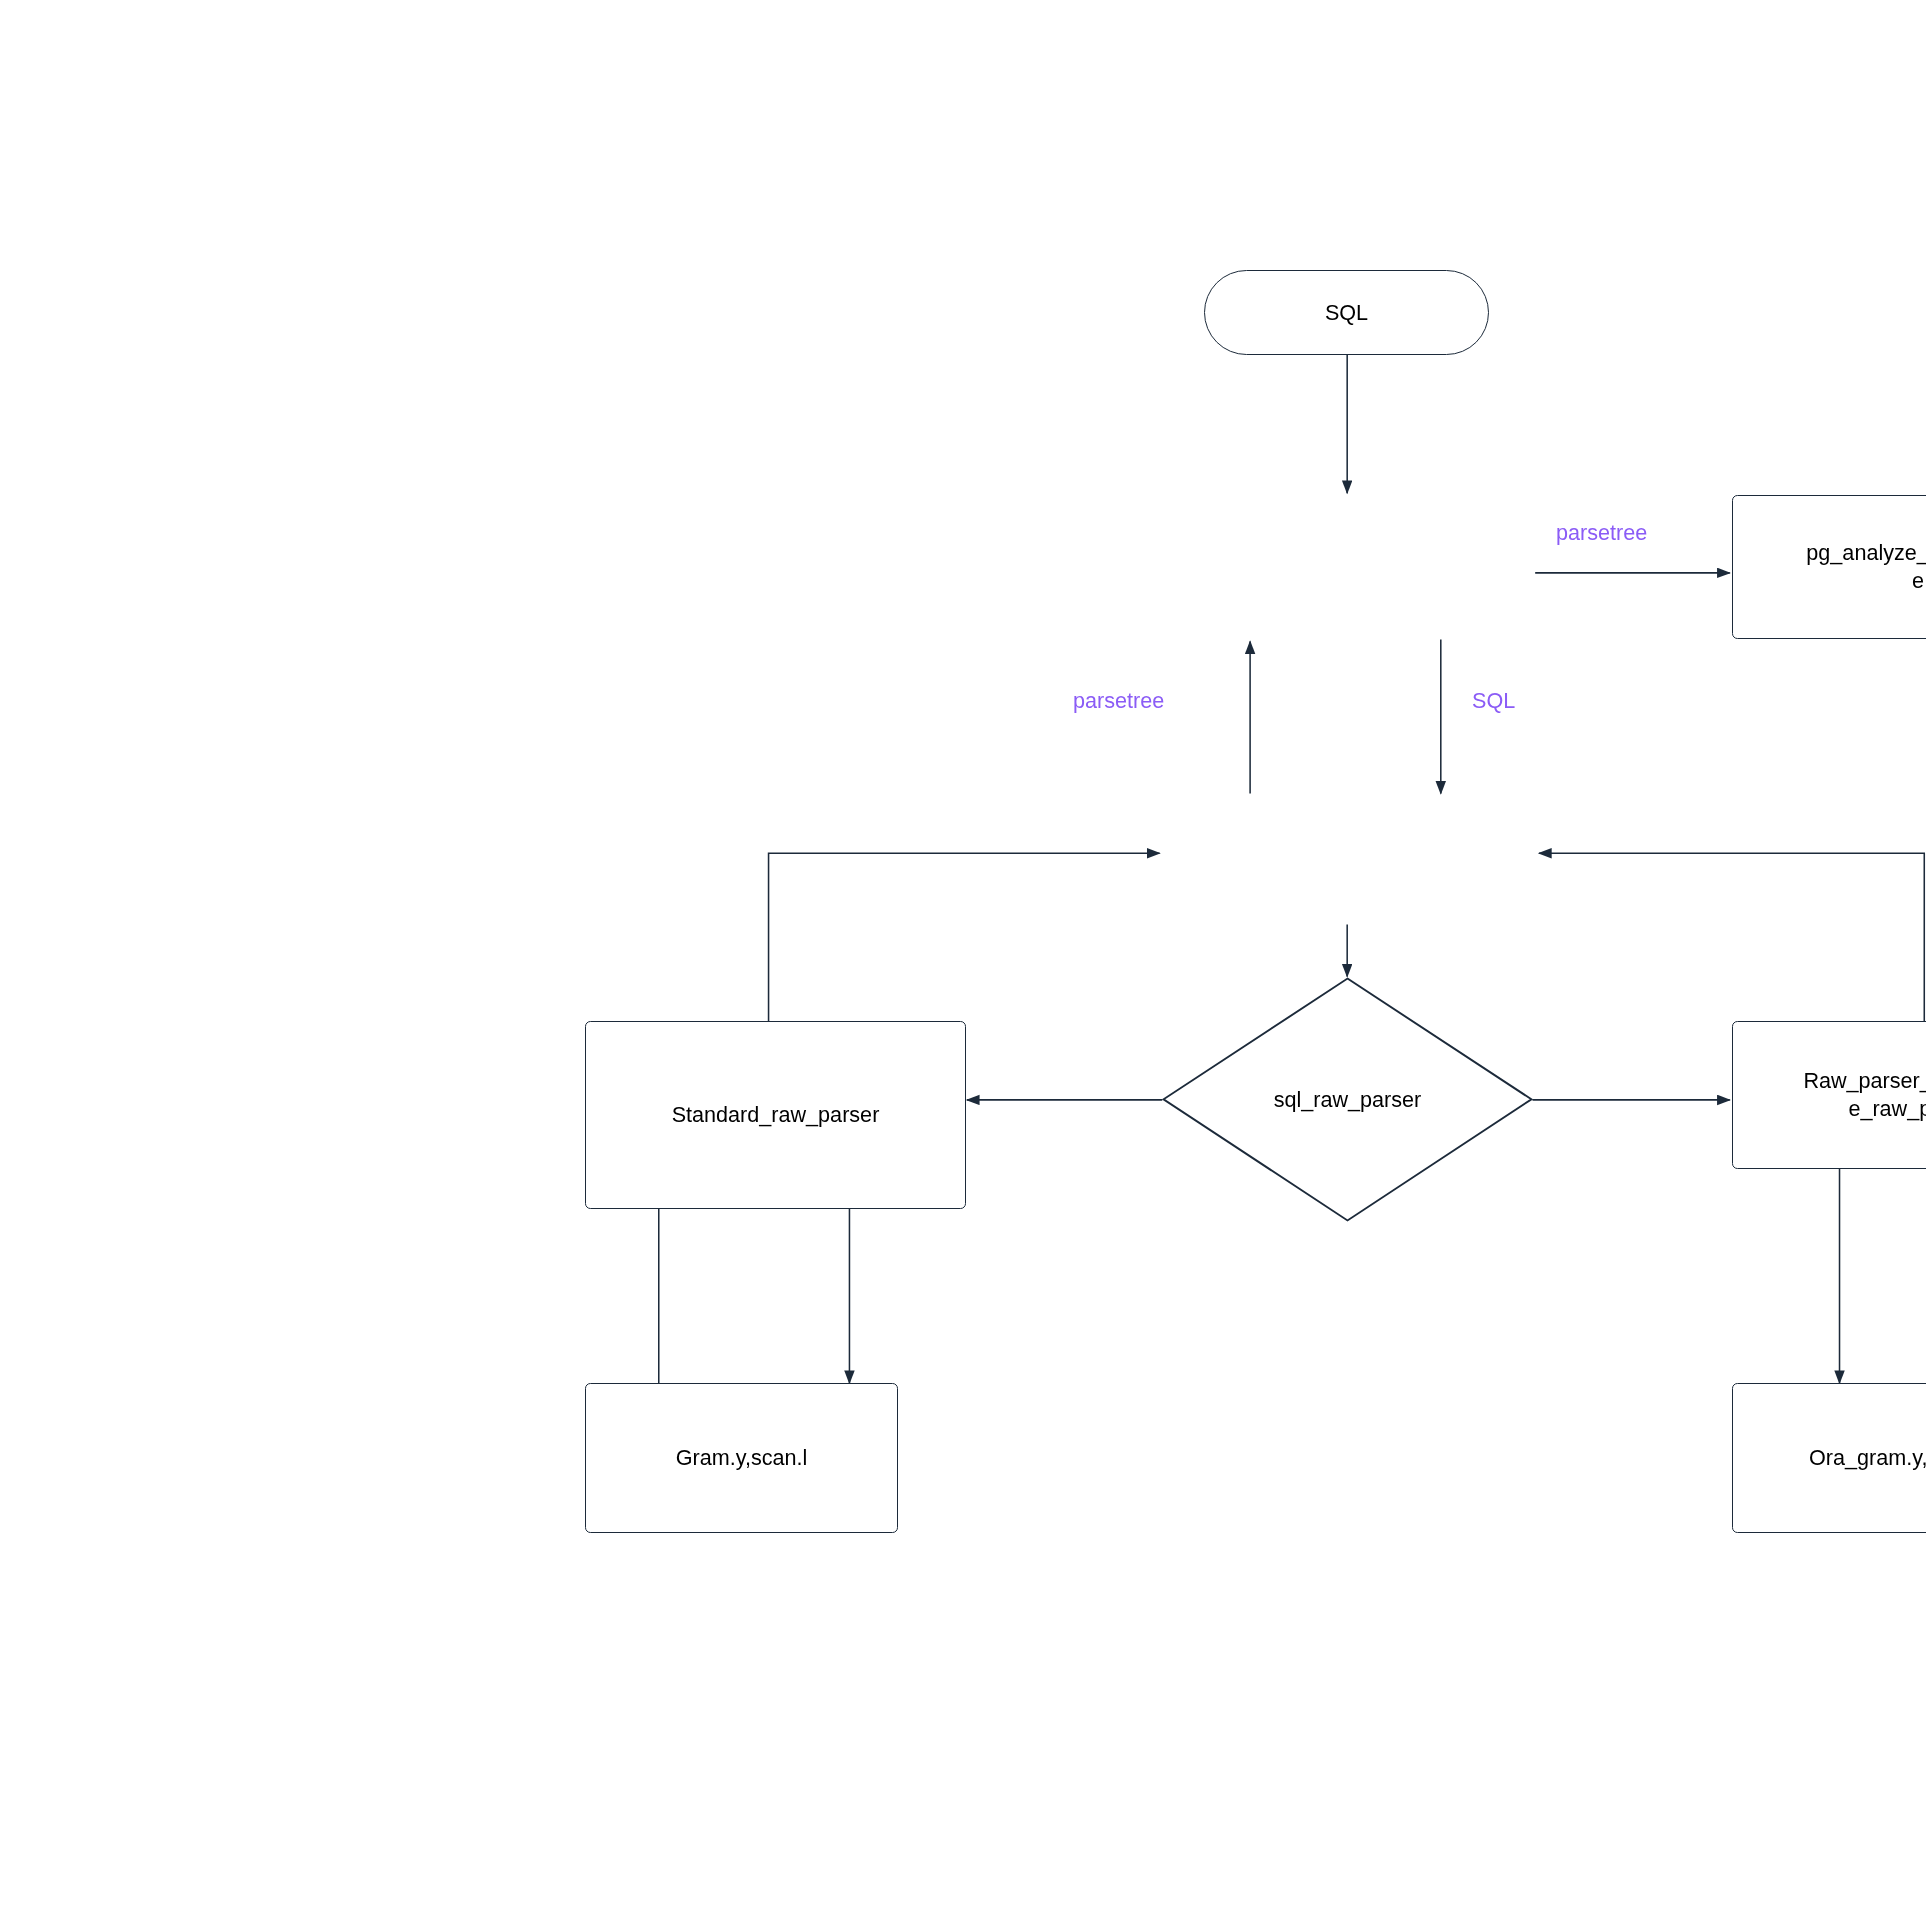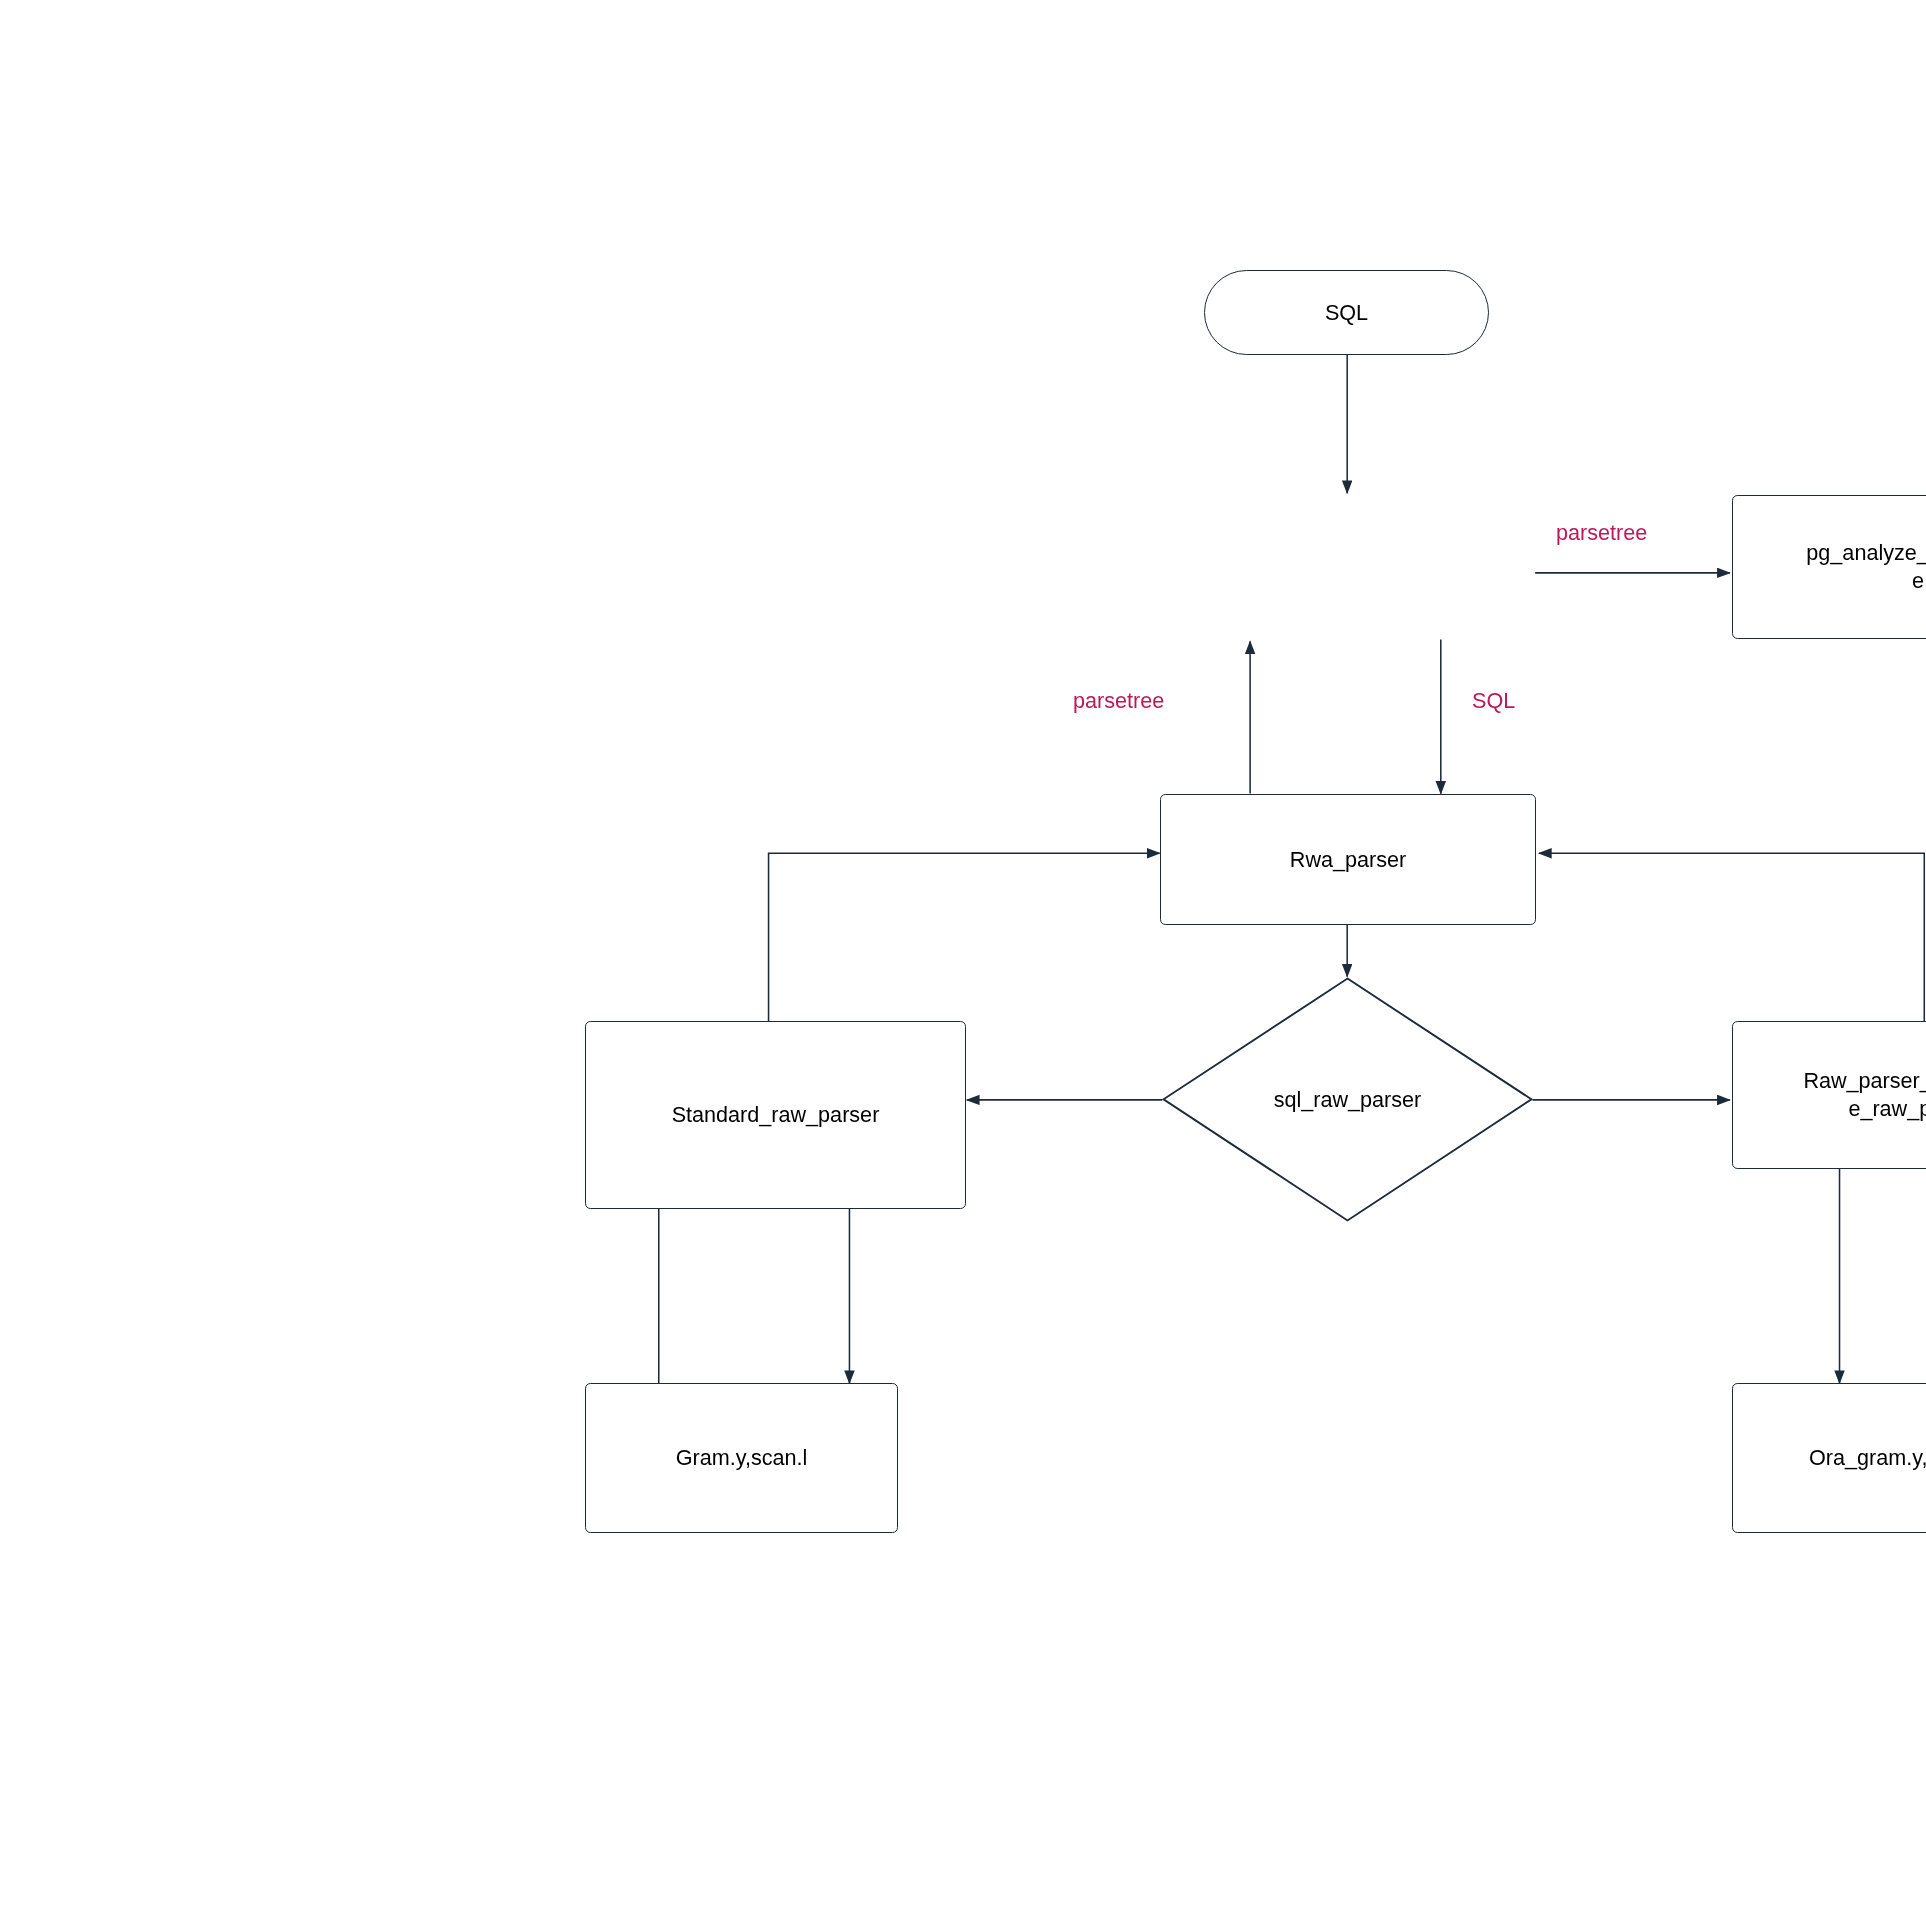--- a/index.html
+++ b/index.html
@@ -59,21 +59,21 @@
     display: flex;
     align-items: center;
     justify-content: center;
     text-align: right;
     font-size: 21.6px;
     color: #000000;
   }
   .edge-label {
     position: absolute;
     font-size: 21.6px;
-    color: #be185d;
+    color: #8b5cf6;
     white-space: nowrap;
   }
   svg.edges {
     position: absolute;
     left: 0;
     top: 0;
     width: 2704px;
     height: 1912px;
     pointer-events: none;
   }
@@ -123,23 +123,20 @@
   <div class="node rounded-pill" style="left:1204px; top:270px; width:285px; height:85px;">
     <span class="node-label">SQL</span>
   </div>
 
 
   <div class="node" style="left:1732px; top:495px; width:372px; height:144px;">
     <span class="node-label">pg_analyze_and_rewrit
 e</span>
   </div>
 
-  <div class="node" style="left:1160px; top:794px; width:376px; height:131px;">
-    <span class="node-label">Rwa_parser</span>
-  </div>
 
   <div class="diamond-wrap" style="left:1162px; top:977px; width:371px; height:245px;">
     <svg class="diamond-shape" viewBox="0 0 962 635" preserveAspectRatio="none">
       <polygon points="481,4 958,317 481,631 4,317" fill="#ffffff" stroke="#1c2a3a" stroke-width="5"></polygon>
     </svg>
     <div class="diamond-label">sql_raw_parser</div>
   </div>
 
   <div class="node" style="left:585px; top:1021px; width:381px; height:188px;">
     <span class="node-label">Standard_raw_parser</span>

